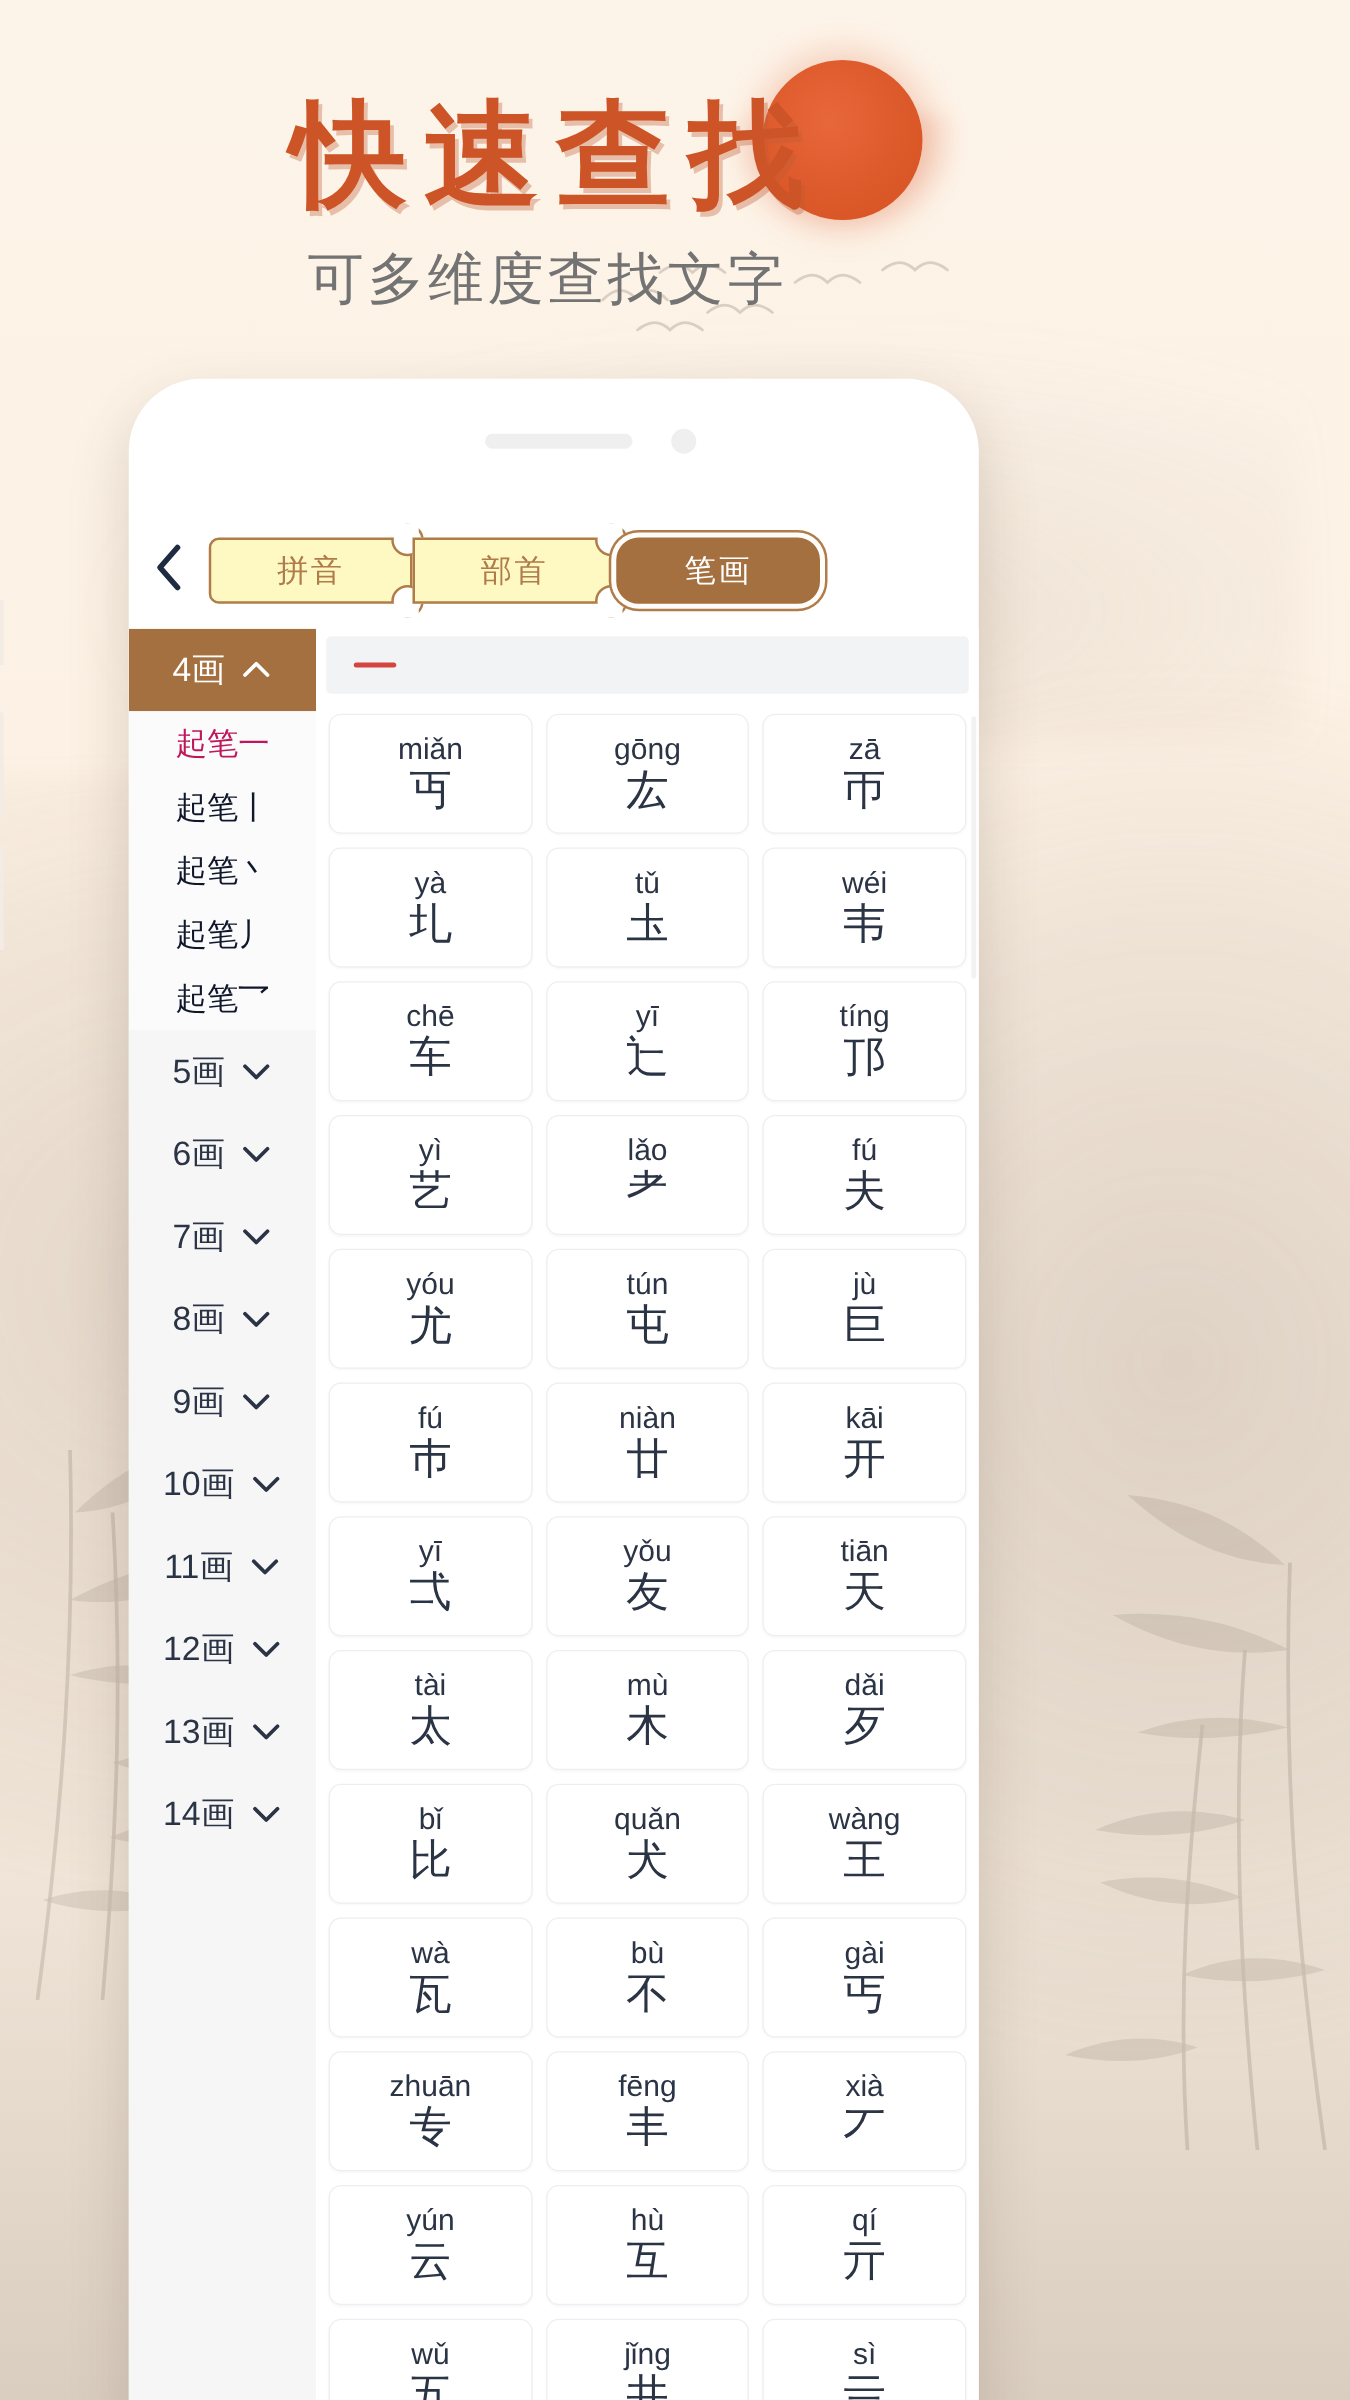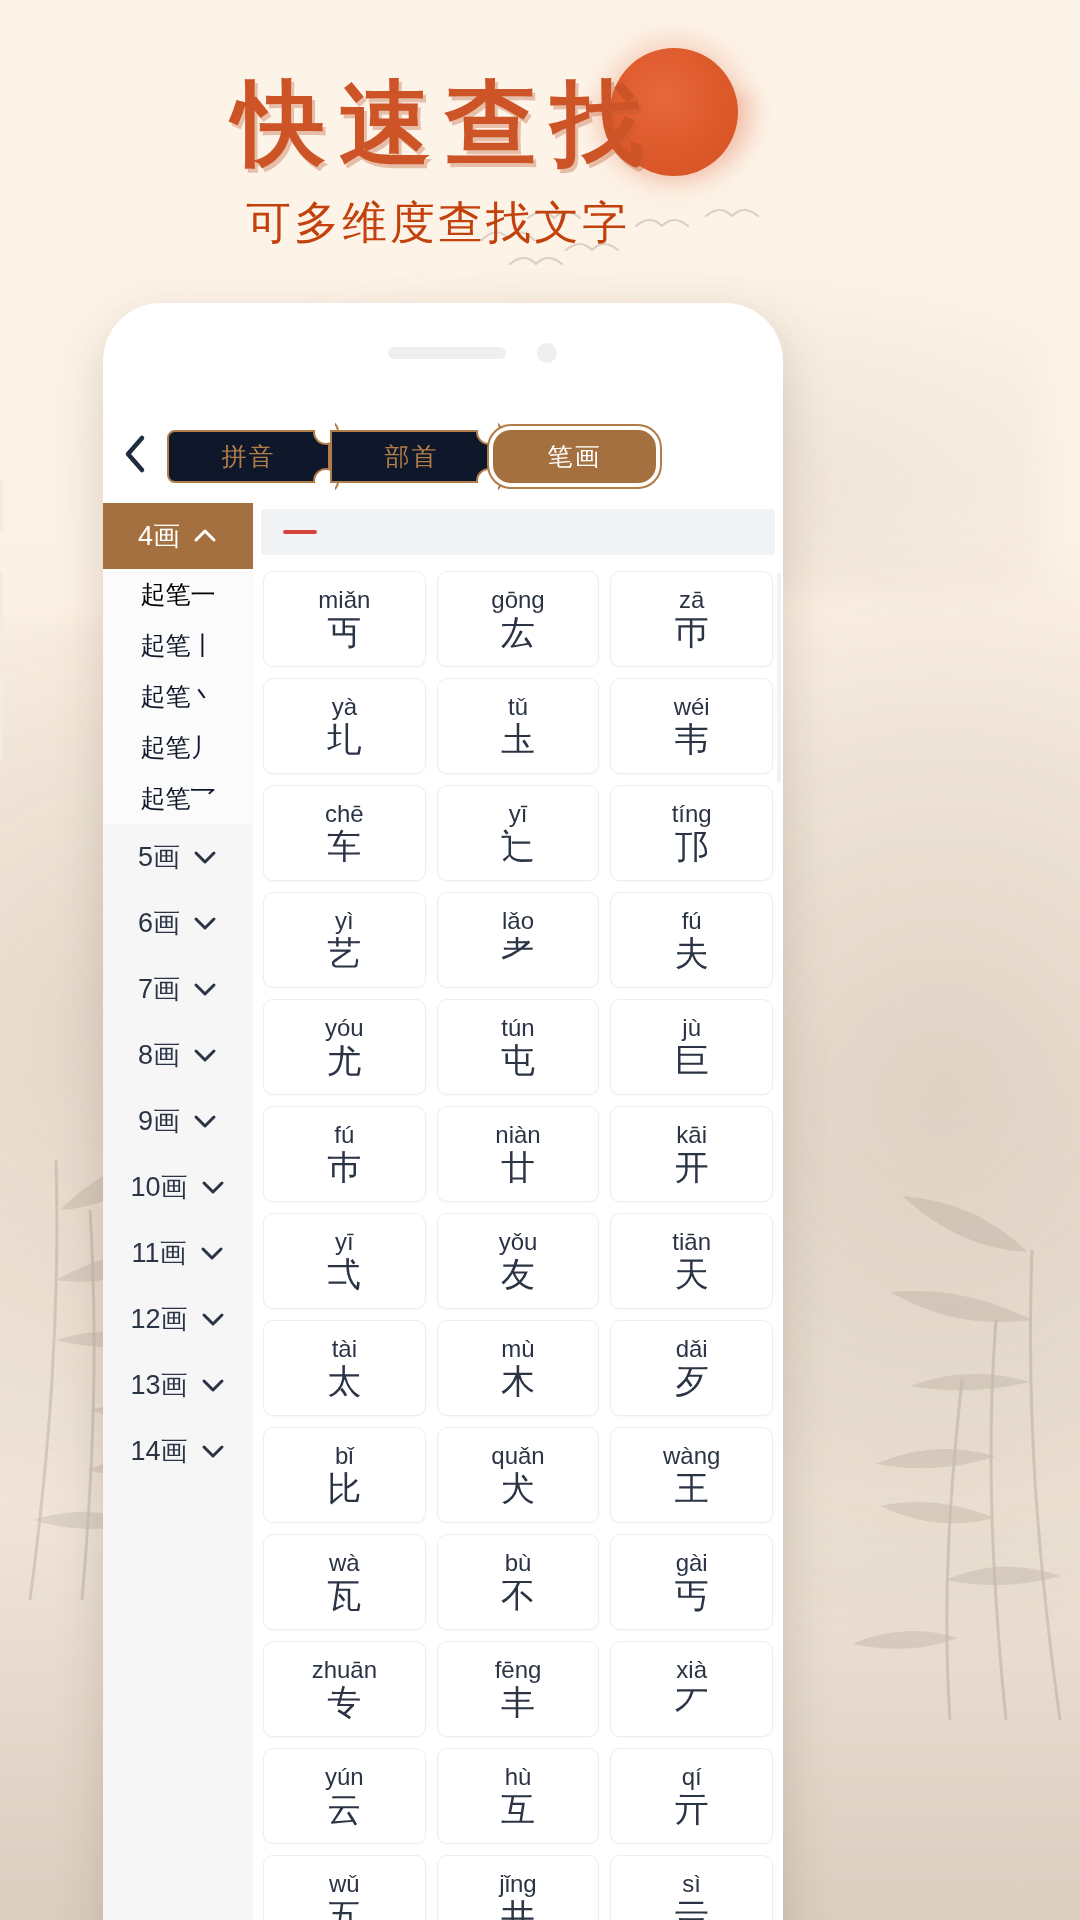--- a/index.html
+++ b/index.html
@@ -31,21 +31,21 @@
     box-shadow:0 0 28px 6px rgba(221,90,44,.26);}
   .sun-blur{position:absolute;left:588px;top:92px;width:176px;height:92px;
     background:radial-gradient(ellipse at 50% 20%,rgba(224,104,62,.55) 0%,rgba(226,110,70,.22) 45%,rgba(255,255,255,0) 75%);
     filter:blur(7px);}
   
   .hero{position:absolute;left:0;top:0;width:876px;text-align:center;}
   .hero-title{margin-top:78px;font-size:92px;line-height:1;font-weight:bold;color:#cc5427;
     letter-spacing:14px;text-indent:14px;
     font-family:"DejaVu Sans","Liberation Sans",sans-serif;
     text-shadow:3px 4px 0 rgba(190,92,52,.35);}
-  .hero-sub{margin-top:30px;font-size:45px;line-height:1;color:#c2410c;letter-spacing:3px;
+  .hero-sub{margin-top:30px;font-size:45px;line-height:1;color:#737373;letter-spacing:3px;
     font-family:"Liberation Sans","DejaVu Sans",sans-serif;}
   
   .birds{position:absolute;left:470px;top:206px;opacity:.34;}
   
   .phone{
     position:absolute;left:103px;top:303px;width:680px;height:1640px;
     background:#ffffff;border-radius:58px 58px 0 0;
     box-shadow:0 18px 48px rgba(90,70,55,.20);
     overflow:hidden;
   }
@@ -53,21 +53,21 @@
   .notch-bar{position:absolute;left:285px;top:44px;width:118px;height:12px;border-radius:6px;background:#efeff0;}
   .notch-dot{position:absolute;left:434px;top:40px;width:20px;height:20px;border-radius:50%;background:#efeff0;}
   
   .side-btn{position:absolute;left:-6px;background:#f3ece4;border-radius:4px 0 0 4px;width:9px;}
   
   .tabrow{position:absolute;left:0;top:115px;width:680px;height:76px;display:flex;align-items:center;}
   .back-arrow{width:64px;display:flex;align-items:center;justify-content:center;}
   .tabs{display:flex;align-items:center;}
   .tab{
     position:relative;width:163px;height:53px;box-sizing:border-box;
-    border:2px solid #b07c4a;background:#0f172a;color:#b07c4a;
+    border:2px solid #b07c4a;background:#fef9c3;color:#b07c4a;
     display:flex;align-items:center;justify-content:center;
     font-size:25px;letter-spacing:2px;
   }
   .tab:first-child{border-radius:8px 0 0 8px;}
   .tab.active{background:#a5703f;color:#ffffff;border-color:#a5703f;
     box-shadow:0 0 0 4px #fffdfa,0 0 0 6px #b07c4a;border-radius:18px;}
   
   .tab .notch-top,.tab .notch-bot{position:absolute;right:-11px;width:22px;height:22px;border-radius:50%;
     background:#ffffff;border:2px solid #b07c4a;}
   .tab .notch-top{top:-13px;}
@@ -75,21 +75,21 @@
   .tab .notch-top:after,.tab .notch-bot:after{content:"";position:absolute;left:-2px;width:22px;height:11px;background:#ffffff;}
   .tab .notch-top:after{top:-2px;}
   .tab .notch-bot:after{bottom:-2px;}
   
   .screen{position:absolute;left:0;top:200px;width:680px;height:1440px;display:flex;}
   .sidebar{width:150px;background:#f6f6f7;flex:0 0 150px;overflow:hidden;}
   .grp-head{height:66px;display:flex;align-items:center;justify-content:center;gap:12px;
     font-size:27px;color:#2b3445;background:#f6f6f7;}
   .grp-head.open{background:#a5703f;color:#ffffff;}
   .sub{height:51px;display:flex;align-items:center;justify-content:center;font-size:25px;color:#0f172a;background:#fbfbfc;}
-  .sub.active{color:#000000;}
+  .sub.active{color:#be185d;}
   .chev{width:26px;height:26px;display:inline-block;}
   
   .content{flex:1;background:#ffffff;position:relative;overflow:hidden;}
   .sect-head{margin:6px 8px 0 8px;height:46px;background:#f2f3f5;border-radius:4px;
     display:flex;align-items:center;padding-left:22px;}
   .sect-dash{display:inline-block;width:34px;height:4px;background:#d4453f;border-radius:2px;}
   .grid{display:grid;grid-template-columns:repeat(3,1fr);gap:11px;padding:16px 10px 0 10px;}
   .cell{
     height:94px;border:1px solid #eceef1;border-radius:10px;background:#fff;
     display:flex;flex-direction:column;align-items:center;justify-content:center;gap:2px;

